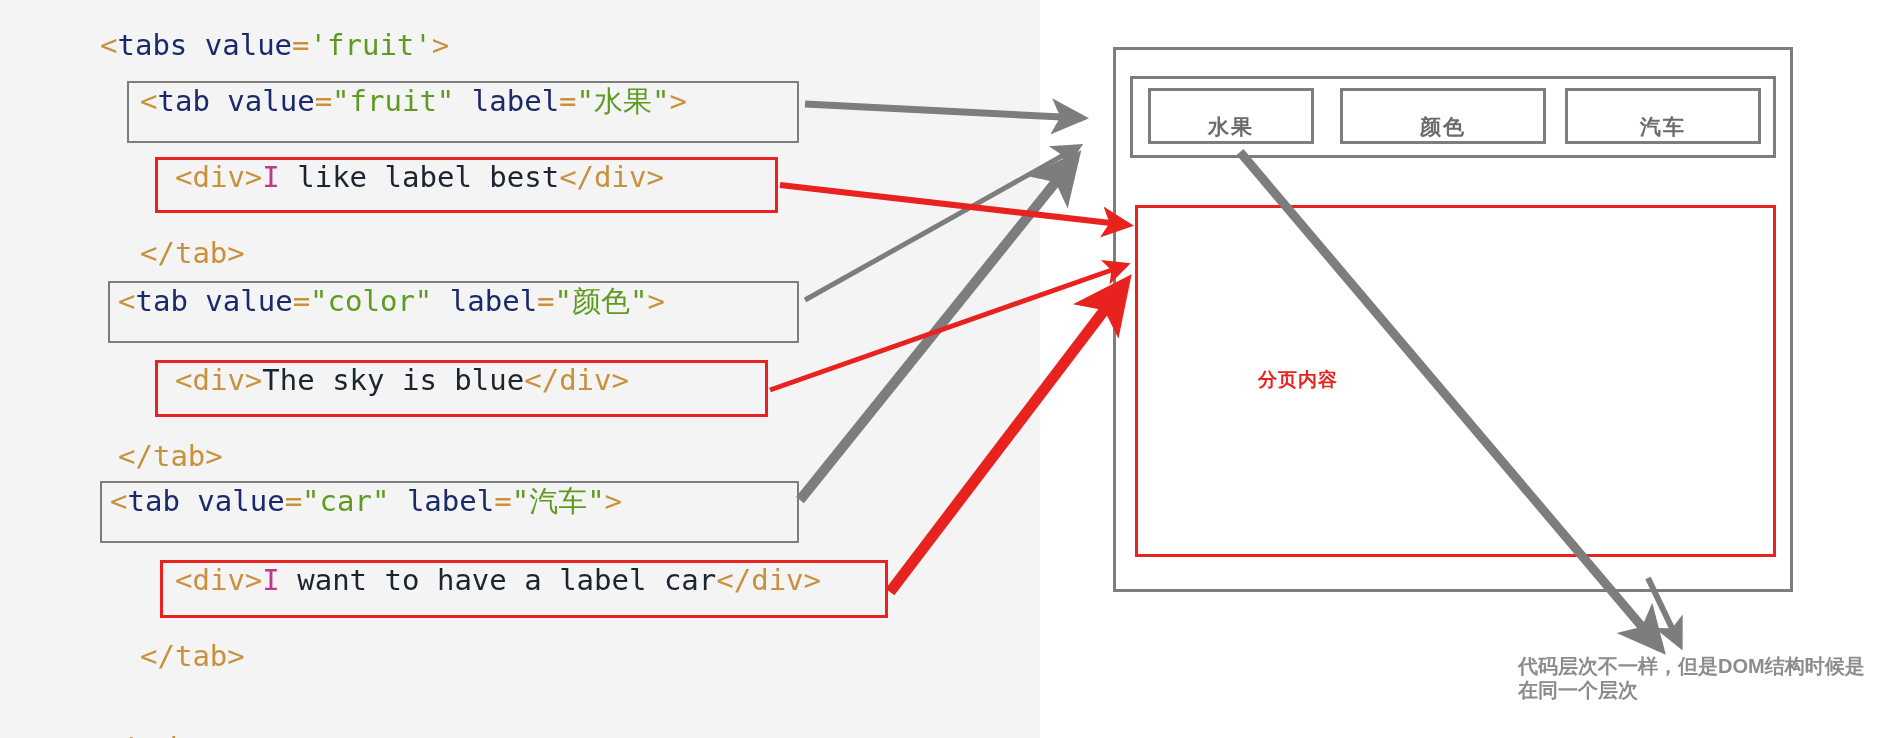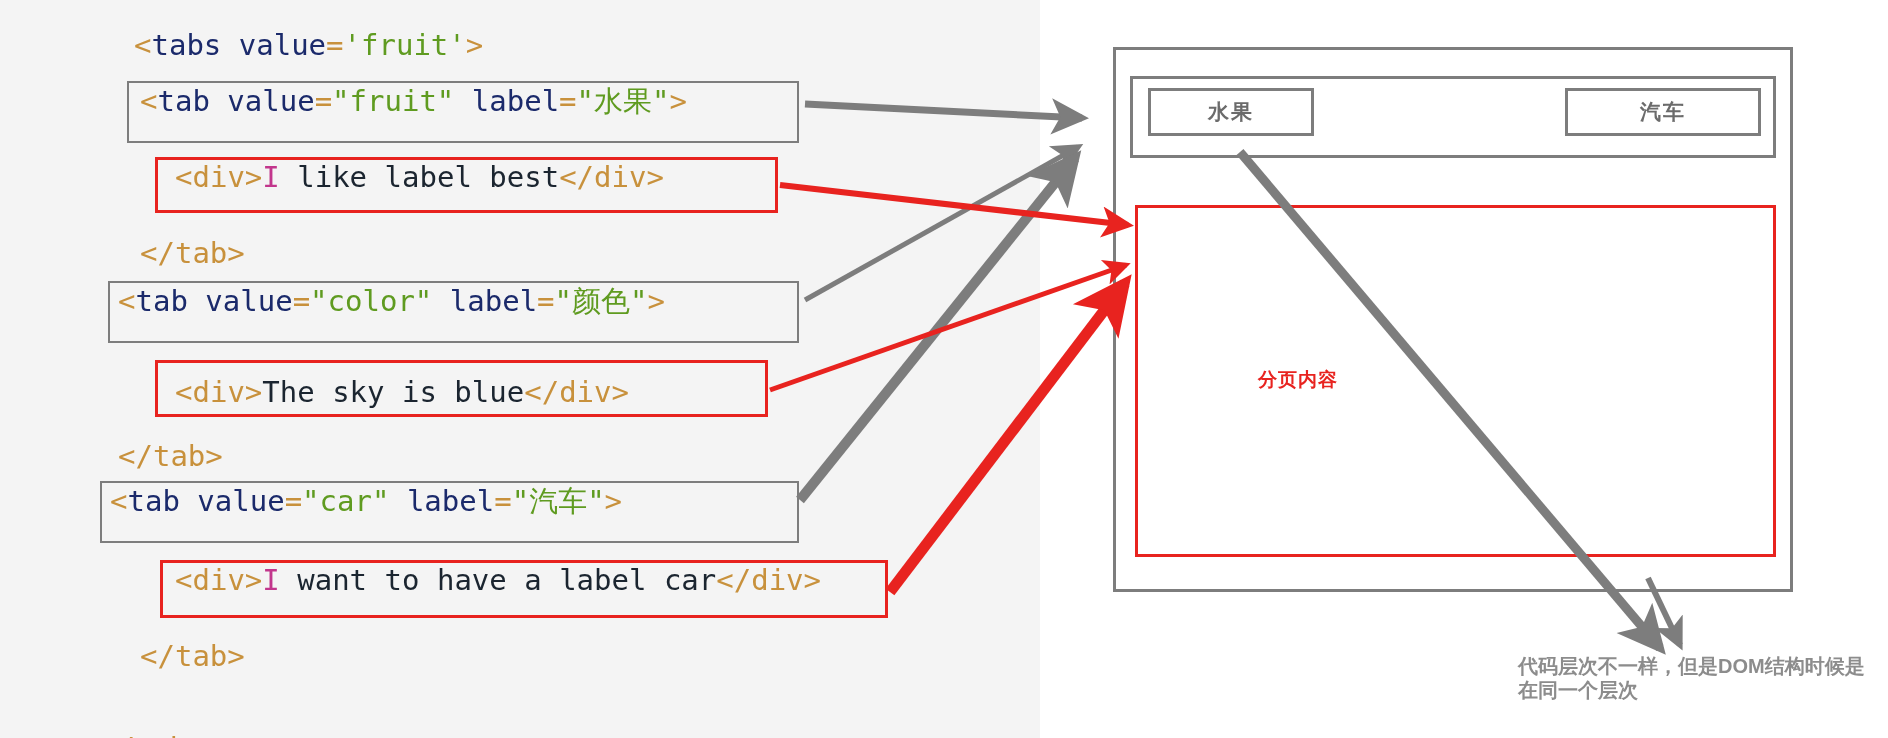--- a/index.html
+++ b/index.html
@@ -71,29 +71,29 @@
     top: 76px;
     width: 646px;
     height: 82px;
     border: 3px solid #7d7d7d;
     box-sizing: border-box;
     background: #ffffff;
   }
   .mock-tab {
     position: absolute;
     top: 88px;
-    height: 48px;
+    height: 56px;
     border: 3px solid #7d7d7d;
     box-sizing: border-box;
     background: #ffffff;
     color: #6b6b6b;
     font-size: 21px;
     font-weight: 700;
     display: flex;
-    align-items: center;
+    align-items: flex-end;
     justify-content: center;
     letter-spacing: 2px;
   }
   #mock-content {
     position: absolute;
     left: 1135px;
     top: 205px;
     width: 641px;
     height: 352px;
     border: 3px solid #e8231f;
@@ -140,40 +140,43 @@
     <div class="box-gray" style="left:127px; top:81px; width:672px; height:62px;"></div>
     <div class="box-red" style="left:155px; top:157px; width:623px; height:56px;"></div>
 
     <div class="box-gray" style="left:108px; top:281px; width:691px; height:62px;"></div>
     <div class="box-red" style="left:155px; top:360px; width:613px; height:57px;"></div>
 
     <div class="box-gray" style="left:100px; top:481px; width:699px; height:62px;"></div>
     <div class="box-red" style="left:160px; top:560px; width:728px; height:58px;"></div>
 
     <div id="code-lines">
-        <div class="code-line" style="top: 25px; left: 100px; margin-left: 34px;"><span class="tok-punct">&lt;</span><span class="tok-tag">tabs</span><span class="tok-text"> </span><span class="tok-attr">value</span><span class="tok-eq">=</span><span class="tok-str">'fruit'</span><span class="tok-punct">&gt;</span></div>
+        <div class="code-line" style="top: 25px; left: 100px;"><span class="tok-punct">&lt;</span><span class="tok-tag">tabs</span><span class="tok-text"> </span><span class="tok-attr">value</span><span class="tok-eq">=</span><span class="tok-str">'fruit'</span><span class="tok-punct">&gt;</span></div>
         <div class="code-line" style="top: 81px; left: 140px;"><span class="tok-punct">&lt;</span><span class="tok-tag">tab</span><span class="tok-text"> </span><span class="tok-attr">value</span><span class="tok-eq">=</span><span class="tok-str">"fruit"</span><span class="tok-text"> </span><span class="tok-attr">label</span><span class="tok-eq">=</span><span class="tok-str">"水果"</span><span class="tok-punct">&gt;</span></div>
         <div class="code-line" style="top: 157px; left: 175px;"><span class="tok-punct">&lt;div&gt;</span><span class="tok-i">I</span><span class="tok-text"> like label best</span><span class="tok-punct">&lt;/div&gt;</span></div>
         <div class="code-line" style="top: 233px; left: 140px;"><span class="tok-punct">&lt;/tab&gt;</span></div>
         <div class="code-line" style="top: 281px; left: 118px;"><span class="tok-punct">&lt;</span><span class="tok-tag">tab</span><span class="tok-text"> </span><span class="tok-attr">value</span><span class="tok-eq">=</span><span class="tok-str">"color"</span><span class="tok-text"> </span><span class="tok-attr">label</span><span class="tok-eq">=</span><span class="tok-str">"颜色"</span><span class="tok-punct">&gt;</span></div>
-        <div class="code-line" style="top: 372px; left: 175px;"><span class="tok-punct">&lt;div&gt;</span><span class="tok-text">The sky is blue</span><span class="tok-punct">&lt;/div&gt;</span></div>
+        <div class="code-line" style="top: 360px; left: 175px;"><span class="tok-punct">&lt;div&gt;</span><span class="tok-text">The sky is blue</span><span class="tok-punct">&lt;/div&gt;</span></div>
         <div class="code-line" style="top: 436px; left: 118px;"><span class="tok-punct">&lt;/tab&gt;</span></div>
         <div class="code-line" style="top: 481px; left: 110px;"><span class="tok-punct">&lt;</span><span class="tok-tag">tab</span><span class="tok-text"> </span><span class="tok-attr">value</span><span class="tok-eq">=</span><span class="tok-str">"car"</span><span class="tok-text"> </span><span class="tok-attr">label</span><span class="tok-eq">=</span><span class="tok-str">"汽车"</span><span class="tok-punct">&gt;</span></div>
         <div class="code-line" style="top: 560px; left: 175px;"><span class="tok-punct">&lt;div&gt;</span><span class="tok-i">I</span><span class="tok-text"> want to have a label car</span><span class="tok-punct">&lt;/div&gt;</span></div>
         <div class="code-line" style="top: 636px; left: 140px;"><span class="tok-punct">&lt;/tab&gt;</span></div>
         <div class="code-line" style="top: 692px; left: 100px; margin-top: 36px;"><span class="tok-punct">&lt;/tabs&gt;</span></div>
       </div>
   </div>
 
   <div id="mock-outer"></div>
 
   <div id="mock-tabbar"></div>
 
   <div class="mock-tab" style="left:1148px; width:166px;">
     <span>水果</span>
+  </div>
+  <div class="mock-tab" style="left:1340px; width:206px;">
+    <span>颜色</span>
   </div>
   <div class="mock-tab" style="left:1565px; width:196px;">
     <span>汽车</span>
   </div>
 
   <div id="mock-content"></div>
   <div id="mock-content-label">分页内容</div>
 
   <div id="caption">代码层次不一样，但是DOM结构时候是在同一个层次</div>
 

